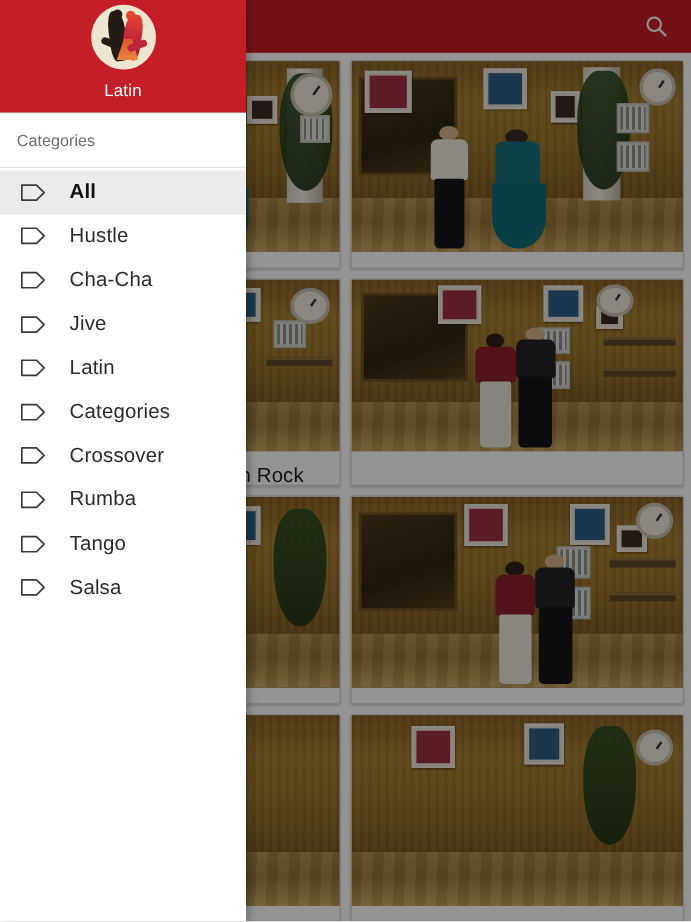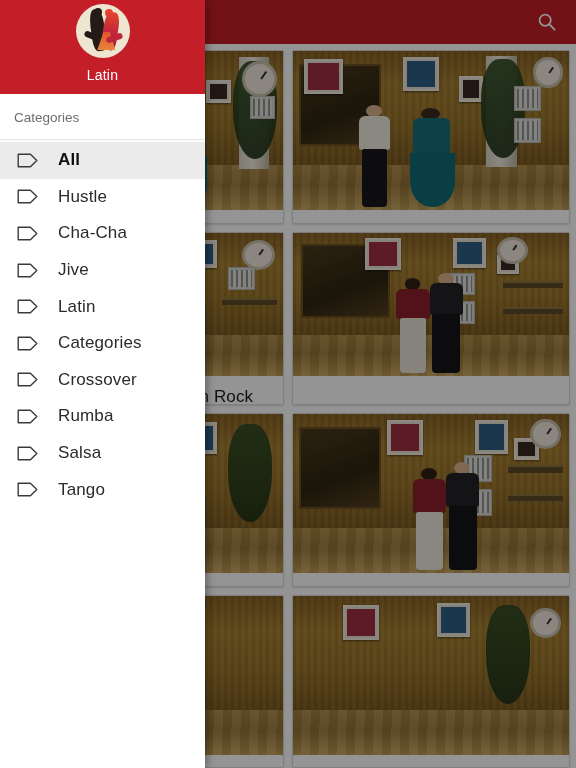--- a/index.html
+++ b/index.html
@@ -568,28 +568,28 @@
         </span>
         <span class="cat-label">Rumba</span>
       </div>
 
       <div class="cat-item">
         <span class="cat-icon">
           <svg width="24" height="17" viewBox="0 0 24 17">
               <path d="M1.2 2.2h12.2l6.4 6.3-6.4 6.3H1.2z" fill="none" stroke="#3a3a3a" stroke-width="1.4" stroke-linejoin="round"></path>
             </svg>
         </span>
+        <span class="cat-label">Tango</span>
+      </div>
+
+      <div class="cat-item">
+        <span class="cat-icon">
+          <svg width="24" height="17" viewBox="0 0 24 17">
+              <path d="M1.2 2.2h12.2l6.4 6.3-6.4 6.3H1.2z" fill="none" stroke="#3a3a3a" stroke-width="1.4" stroke-linejoin="round"></path>
+            </svg>
+        </span>
         <span class="cat-label">Salsa</span>
-      </div>
-
-      <div class="cat-item">
-        <span class="cat-icon">
-          <svg width="24" height="17" viewBox="0 0 24 17">
-              <path d="M1.2 2.2h12.2l6.4 6.3-6.4 6.3H1.2z" fill="none" stroke="#3a3a3a" stroke-width="1.4" stroke-linejoin="round"></path>
-            </svg>
-        </span>
-        <span class="cat-label">Tango</span>
       </div>
 
     </div>
   </div>
 
 </div>
 
 </body></html>

